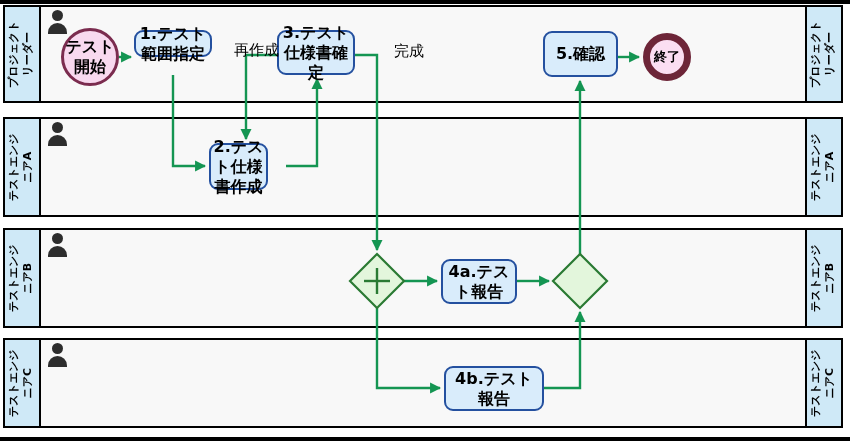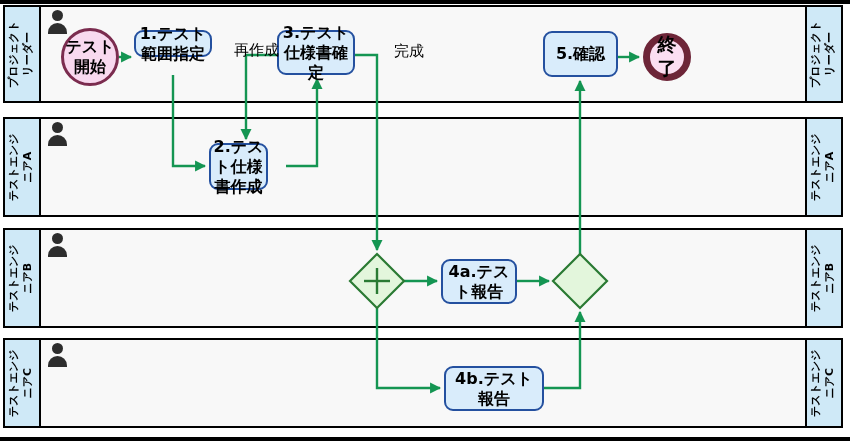--- a/index.html
+++ b/index.html
@@ -13,21 +13,21 @@
   .lane-content{flex:1;}
   .lane-label{transform:rotate(-90deg);font-size:11px;font-weight:bold;color:#000;text-align:center;line-height:1.3;white-space:nowrap;}
   .person{position:absolute;width:20px;height:27px;z-index:3;}
   .person .head{width:11px;height:11px;border-radius:50%;background:#2d2d2d;margin:0 auto;}
   .person .torso{width:19px;height:11px;border-radius:10px 10px 0 0;background:#2d2d2d;margin:2px auto 0 auto;}
   #edges{position:absolute;left:0;top:0;z-index:2;}
   .node{position:absolute;z-index:4;display:flex;align-items:center;justify-content:center;text-align:center;
         font-weight:bold;font-size:16px;line-height:1.25;color:#000;word-break:break-all;box-sizing:border-box;}
   .task{background:#d9ecfb;border:2px solid #24509f;border-radius:9px;padding:0 2px;}
   .event-start{background:#f8d9ef;border:3px solid #7b2c4f;border-radius:50%;}
-  .event-end{background:#fbdef2;border:7px solid #6d2538;border-radius:50%;font-size:19px;text-align:center;}
+  .event-end{background:#fbdef2;border:7px solid #6d2538;border-radius:50%;font-size:13px;text-align:center;}
   .edge-label{position:absolute;z-index:4;font-size:15px;color:#000;white-space:nowrap;text-align:center;}
 </style>
 </head>
 <body>
 
 <div id="canvas">
 
   <div class="pool-bar" style="top:0;"></div>
   <div class="pool-bar" style="top:437px;"></div>
 

